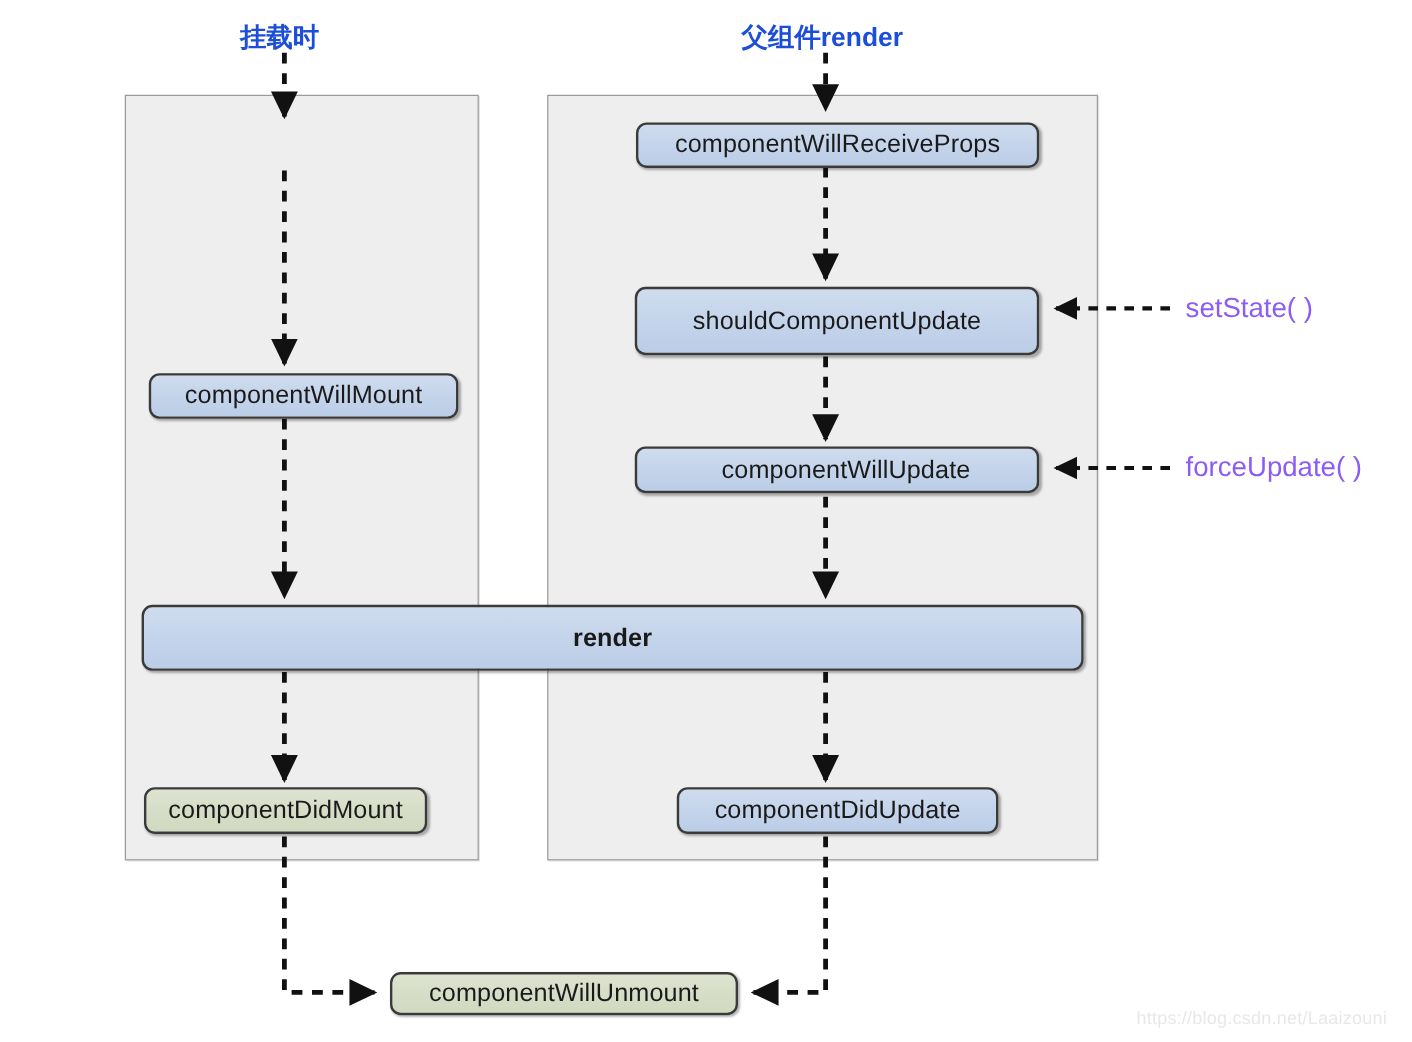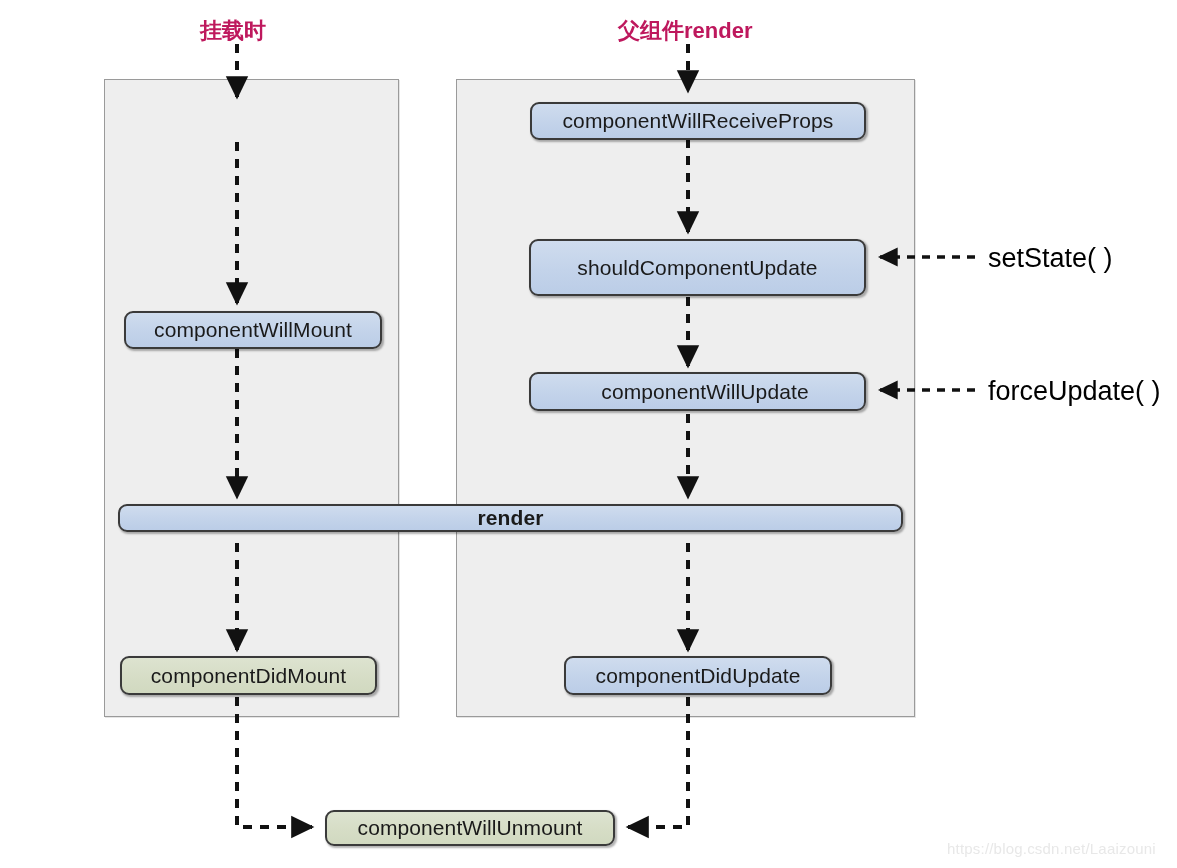--- a/index.html
+++ b/index.html
@@ -56,27 +56,27 @@
   .node.green {
     background: linear-gradient(180deg, #dde3d0 0%, #d6ddc6 55%, #d1d9c0 100%);
   }
   .node.bold {
     font-weight: bold;
   }
   .col-title {
     position: absolute;
     font-size: 22px;
     font-weight: bold;
-    color: #be185d;
+    color: #1d4ed8;
     white-space: nowrap;
   }
   .side-label {
     position: absolute;
-    font-size: 27px;
-    color: #000000;
+    font-size: 23px;
+    color: #8b5cf6;
     white-space: nowrap;
     text-align: center;
   }
   .watermark {
     position: absolute;
     font-size: 15px;
     color: #e8e8e8;
     white-space: nowrap;
     letter-spacing: 0.2px;
   }
@@ -133,31 +133,31 @@
     <path class="dash-thin" d="M975,257 L880,257" marker-end="url(#ah)"></path>
     <path class="dash-thin" d="M975,390 L880,390" marker-end="url(#ah)"></path>
 
     <path class="dash" d="M237,697 L237,827 L312,827" marker-end="url(#ah)"></path>
     <path class="dash" d="M688,697 L688,827 L628,827" marker-end="url(#ah)"></path>
   </svg>
 
 
   <div class="node blue" style="left:124px; top:311px; width:258px; height:38px;">componentWillMount</div>
 
-  <div class="node green" style="left:120px; top:656px; width:257px; height:39px;">componentDidMount</div>
+  <div class="node green" style="left:120px; top:656px; width:236px; height:39px;">componentDidMount</div>
 
   <div class="node blue" style="left:530px; top:102px; width:336px; height:38px;">componentWillReceiveProps</div>
 
   <div class="node blue" style="left:529px; top:239px; width:337px; height:57px;">shouldComponentUpdate</div>
 
   <div class="node blue" style="left:529px; top:372px; width:337px; height:39px;padding-left:15px;">componentWillUpdate</div>
 
   <div class="node blue" style="left:564px; top:656px; width:268px; height:39px;">componentDidUpdate</div>
 
-  <div class="node blue bold" style="left:118px; top:504px; width:785px; height:28px;">render</div>
+  <div class="node blue bold" style="left:118px; top:504px; width:785px; height:55px;">render</div>
 
   <div class="node green" style="left:325px; top:810px; width:290px; height:36px;">componentWillUnmount</div>
 
   <div class="side-label" style="left:988px; top:243px;">setState( )</div>
 
   <div class="side-label" style="left:988px; top:376px;">forceUpdate( )</div>
 
   <div class="watermark" style="left:947px; top:840px;">https://blog.csdn.net/Laaizouni</div>
 
 </div>

